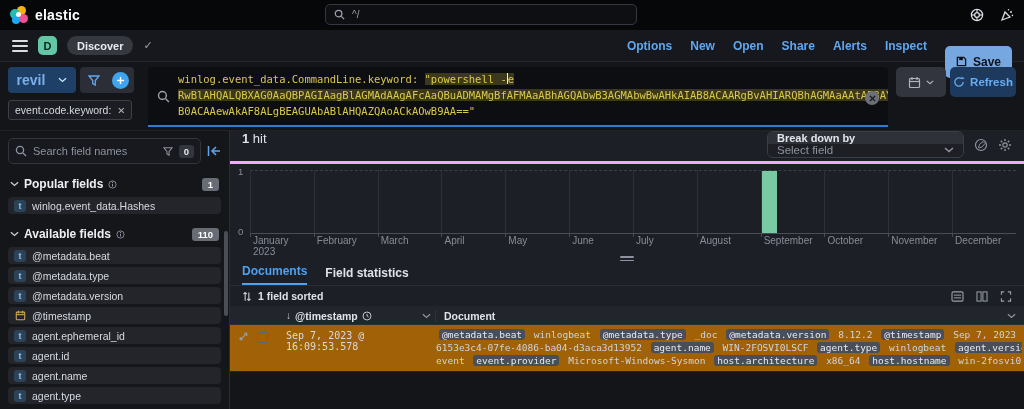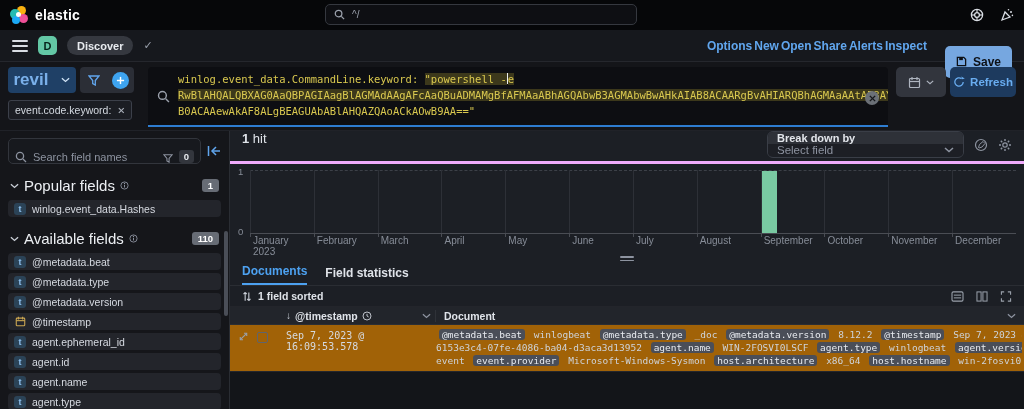--- a/index.html
+++ b/index.html
@@ -31,21 +31,21 @@
     display:flex; align-items:center; }
   .nbright { margin-left:auto; display:flex; align-items:center; gap:18px; }
   .nav-link { color:#61a6ee; font-size:12px; font-weight:600; cursor:pointer; }
   .savebtn { background:#76a7e0; color:#0d1015; height:32px; border-radius:5px; padding:0 11px; font-size:12px; font-weight:700;
     display:flex; align-items:center; gap:6px;margin-top:32px; }
 
   
   .qb { height:68px; padding:5px 8px 0 8px; display:flex; gap:8px; align-items:flex-start; }
   .qleft { width:132px; flex:none; }
   .qlrow { display:flex; gap:4px; align-items:center; }
-  .dview { width:68px; height:26px; background:#1f4066; border-radius:4px; color:#7ab0ea; font-size:17px; font-weight:600;
+  .dview { width:68px; height:26px; background:#1f4066; border-radius:4px; color:#7ab0ea; font-size:14px; font-weight:600;
     display:flex; align-items:center; justify-content:center; gap:13px; }
   .fgrp { display:flex; background:#2b2e36; border-radius:4px; }
   .sqbtn { width:27px; height:26px; display:flex; align-items:center; justify-content:center; }
   .plusc { width:17px; height:17px; border-radius:50%; background:#3ea4f0; display:flex; align-items:center; justify-content:center; }
   .fpill { margin-top:7px; height:20px; border:1px solid #3c404a; background:#1b1d23; border-radius:3px; padding:0 6px;
     font-size:10.5px; color:#d4d9e0; display:flex; align-items:center; gap:5px; white-space:nowrap; width:124px; }
   .qbox { flex:1; height:60px; background:#0d0e12; border-radius:4px 4px 0 0; border-bottom:2px solid #2e7dd1; position:relative;
     padding:4px 26px 0 30px; overflow:hidden; }
   .qbox .mag { position:absolute; left:9px; top:23px; }
   .qline { font-family:"DejaVu Sans Mono","Liberation Mono",monospace; font-size:10.5px; line-height:16px; color:#d9c84f; white-space:nowrap; }
@@ -55,26 +55,26 @@
     display:flex; align-items:center; justify-content:center; }
   .qright { flex:none; display:flex; gap:4px; }
   .calbtn { width:50px; height:30px; background:#32353d; border-radius:5px; display:flex; align-items:center; justify-content:center; gap:5px; }
   .refbtn { width:66px; height:30px; background:#1d3a5e; border-radius:5px; color:#69adf1; font-size:11.5px; font-weight:600;
     display:flex; align-items:center; justify-content:center; gap:5px; }
 
   
   .content { display:flex; height:279px; border-top:1px solid #202228; }
   .sb { width:230px; flex:none; background:#15161a; border-right:1px solid #2a2d33; padding:7px 8px 0 8px; position:relative; }
   .sbrow { display:flex; align-items:center; gap:6px; }
-  .sbsearch { flex:1; height:26px; background:#17191e; border:1px solid #32353c; border-radius:5px; display:flex; align-items:flex-end;
+  .sbsearch { flex:1; height:26px; background:#17191e; border:1px solid #32353c; border-radius:5px; display:flex; align-items:center;
     padding:0 6px; gap:6px; }
   .sbsearch .ph { flex:1; font-size:11px; color:#8d93a0; }
   .zerobadge { background:#33363d; color:#e8ebef; font-size:9.5px; font-weight:700; border-radius:3px; padding:1px 5px; }
   .sechdr { display:flex; align-items:center; gap:5px; margin:13px 2px 6px 2px; }
-  .sechdr .lbl { font-size:15px; font-weight:400; color:#eceff3; }
+  .sechdr .lbl { font-size:12px; font-weight:700; color:#eceff3; }
   .cntbadge { margin-left:auto; background:#676c75; color:#fff; font-size:9.5px; font-weight:700; border-radius:3px; padding:1px 6px; }
   .field-pill { height:17px; background:#23252b; border-radius:4px; display:flex; align-items:center; gap:6px; padding:0 6px;
     margin-bottom:3px; cursor:pointer; }
   .ficon { width:12px; height:12px; border-radius:3px; background:#2b4357; color:#8fc2f0; font-size:9px; font-weight:700;
     display:flex; align-items:center; justify-content:center; flex:none; }
   .ficon.date { background:transparent; }
   .fname { font-size:10.5px; color:#d6dae1; white-space:nowrap; overflow:hidden; }
   .sbscroll { position:absolute; right:1px; top:100px; width:4px; height:85px; background:#4a4e57; border-radius:2px; }
   .collapse-ic { flex:none; }
 
@@ -172,21 +172,21 @@
 <div class="nb">
   <span class="burger">
       <i></i>
       <i></i>
       <i></i>
     </span>
   <span class="avatar">D</span>
   <span class="crumb">Discover</span>
   <span style="color:#9ba1ac;font-size:11px;">✓</span>
   <div class="nbright">
-    <span id="nav-links" style="display:flex;gap:2px;">
+    <span id="nav-links" style="display:flex;gap:18px;">
         <span class="nav-link">Options</span>
         <span class="nav-link">New</span>
         <span class="nav-link">Open</span>
         <span class="nav-link">Share</span>
         <span class="nav-link">Alerts</span>
         <span class="nav-link">Inspect</span>
       </span>
     <span class="savebtn">
       <svg width="11" height="11" viewBox="0 0 12 12">
           <path d="M1.5 1.5h7l2 2v7h-9z" fill="none" stroke="#0d1015" stroke-width="1.4"></path>

